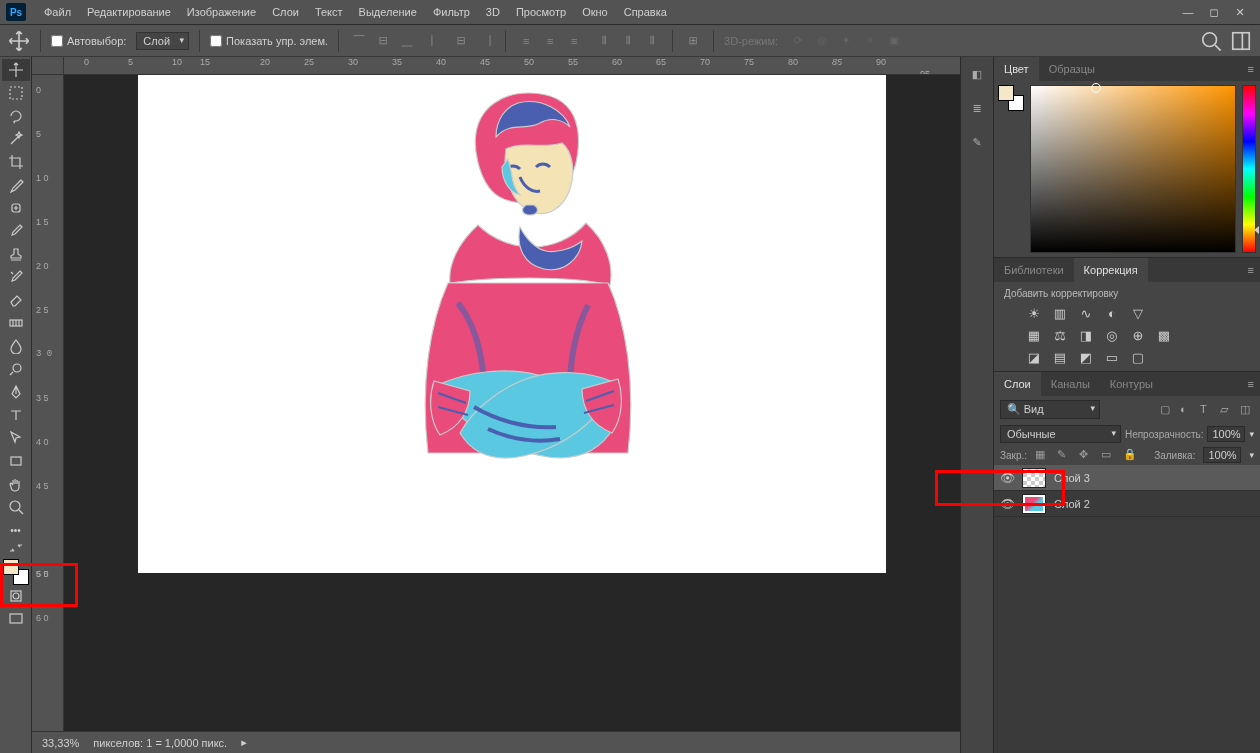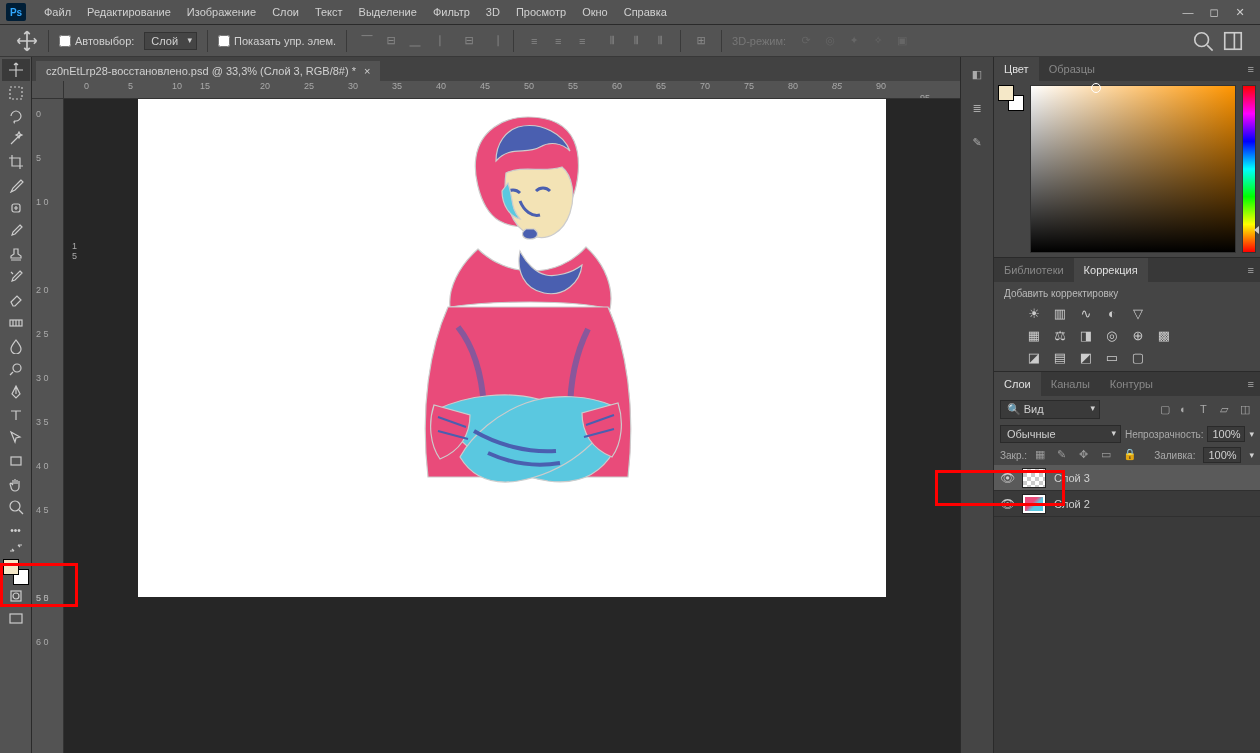--- a/index.html
+++ b/index.html
@@ -2,21 +2,21 @@
 <html><head>
 <meta charset="utf-8">
 <style>
 *{box-sizing:border-box;margin:0;padding:0;font-family:Tahoma,Arial,sans-serif;font-size:11px;color:#d1d1d1;user-select:none}
 body{background:#535353;width:1260px;height:753px;overflow:hidden;position:relative}
 .menubar{height:25px;background:#535353;display:flex;align-items:center;padding:0 6px;border-bottom:1px solid #2a2a2a}
 .ps-logo{width:20px;height:18px;background:#001e36;color:#31a8ff;display:flex;align-items:center;justify-content:center;font-weight:bold;font-size:10px;border-radius:2px;margin-right:10px}
 .menu-item{padding:0 8px;cursor:default}
 .win-controls{margin-left:auto;display:flex;gap:14px;padding-right:8px}
 .win-btn{width:12px;height:12px;display:flex;align-items:center;justify-content:center;color:#ccc}
-.optbar{height:32px;background:#535353;display:flex;align-items:center;padding:0 16px;gap:10px;border-bottom:1px solid #383838}
+.optbar{height:32px;background:#535353;display:flex;align-items:center;padding:0 8px;gap:10px;border-bottom:1px solid #383838}
 .opt-icon{width:22px;height:22px;display:flex;align-items:center;justify-content:center}
 .opt-chk{display:flex;align-items:center;gap:4px}
 .opt-chk input{width:12px;height:12px}
 .opt-sel{background:#454545;border:1px solid #333;padding:2px 18px 2px 6px;position:relative}
 .opt-sel::after{content:"▾";position:absolute;right:4px;top:2px;font-size:9px}
 .opt-sep{width:1px;height:22px;background:#3a3a3a}
 .align-grp{display:flex;gap:4px}
 .align-btn{width:20px;height:20px;background:#535353;display:flex;align-items:center;justify-content:center;color:#888}
 .right-icons{margin-left:auto;display:flex;gap:8px}
 .main{display:flex;height:696px}
@@ -299,26 +299,20 @@
         </svg>
       </div>
     <div class="tool">
         <svg viewBox="0 0 16 16">
           <rect x="2" y="3" width="12" height="9"></rect>
         </svg>
       </div>
   </div>
 
   <div class="workspace">
-    <div class="doctab-bar">
-      <div class="doctab">
-        <span>cz0nEtLrp28-восстановлено.psd @ 33,3% (Слой 3, RGB/8#) *</span>
-        <span class="doctab-close">×</span>
-      </div>
-    </div>
     <div class="ruler-area">
       <div class="ruler-corner"></div>
       <div class="ruler-h" id="rulerH">
           <div class="tick" style="left: 20px;">0</div>
           <div class="tick" style="left: 64px;">5</div>
           <div class="tick" style="left: 108px;">10</div>
           <div class="tick" style="left: 136px;">15</div>
           <div class="tick" style="left: 196px;">20</div>
           <div class="tick" style="left: 240px;">25</div>
           <div class="tick" style="left: 284px;">30</div>
@@ -335,24 +329,24 @@
           <div class="tick" style="left: 768px; font-style: italic;">85</div>
           <div class="tick" style="left: 812px;">90</div>
           <div class="tick" style="left: 856px; margin-top: 12px;">95</div>
         </div>
     </div>
     <div class="canvas-wrap">
       <div class="ruler-v" id="rulerV">
           <div class="tick" style="top: 10px;">0</div>
           <div class="tick" style="top: 54px;">5</div>
           <div class="tick" style="top: 98px;">1 0</div>
-          <div class="tick" style="top: 142px; margin-left: 36px;">1 5</div>
+          <div class="tick" style="top: 142px;">1 5</div>
           <div class="tick" style="top: 186px;">2 0</div>
           <div class="tick" style="top: 230px;">2 5</div>
-          <div class="tick" style="top: 274px;">3 0</div>
+          <div class="tick" style="top: 274px; font-family: Liberation Mono, monospace;">3 0</div>
           <div class="tick" style="top: 318px;">3 5</div>
           <div class="tick" style="top: 362px;">4 0</div>
           <div class="tick" style="top: 406px;">4 5</div>
           <div class="tick" style="top: 450px; margin-top: 44px;">5 0</div>
           <div class="tick" style="top: 494px;">5 5</div>
           <div class="tick" style="top: 538px;">6 0</div>
         </div>
       <div class="canvas-scroll">
         <div class="canvas">
           <svg class="artwork" viewBox="0 0 300 490" preserveAspectRatio="xMidYMid meet">
@@ -373,20 +367,25 @@
 
             <path d="M60 300 c30-14 70-18 100-10 c30 8 60 30 76 52 c-14 24-36 34-66 30 c-50-8-94-36-110-72z" fill="#5ac8e0"></path>
             <path d="M238 298 c-26-12-62-14-90-4 c-28 10-54 32-66 54 c12 20 32 28 58 24 c46-8 84-38 98-74z" fill="#5ac8e0"></path>
             <path d="M96 322 c24 14 54 22 82 20 M110 344 c22 10 48 14 72 10" fill="none" stroke="#4a5fb0" stroke-width="4"></path>
 
             <path d="M56 296 c-6 18-4 40 6 54 c20-8 30-24 30-44z M240 294 c6 18 4 40-6 54 c-20-8-30-24-30-44z" fill="#e94b7a"></path>
             <path d="M60 308 l28 10 M60 322 l30 8 M236 306 l-28 10 M236 320 l-30 8" stroke="#4a5fb0" stroke-width="2"></path>
           </svg>
         </div>
       </div>
+    </div>
+    <div class="statusbar">
+      <span>33,33%</span>
+      <span>пикселов: 1 = 1,0000 пикс.</span>
+      <span>▸</span>
     </div>
   </div>
 
   <div class="panels">
     <div class="panel-icons">
       <div class="picon">◧</div>
       <div class="picon">≣</div>
       <div class="picon">✎</div>
     </div>
     <div class="panel-stack">

